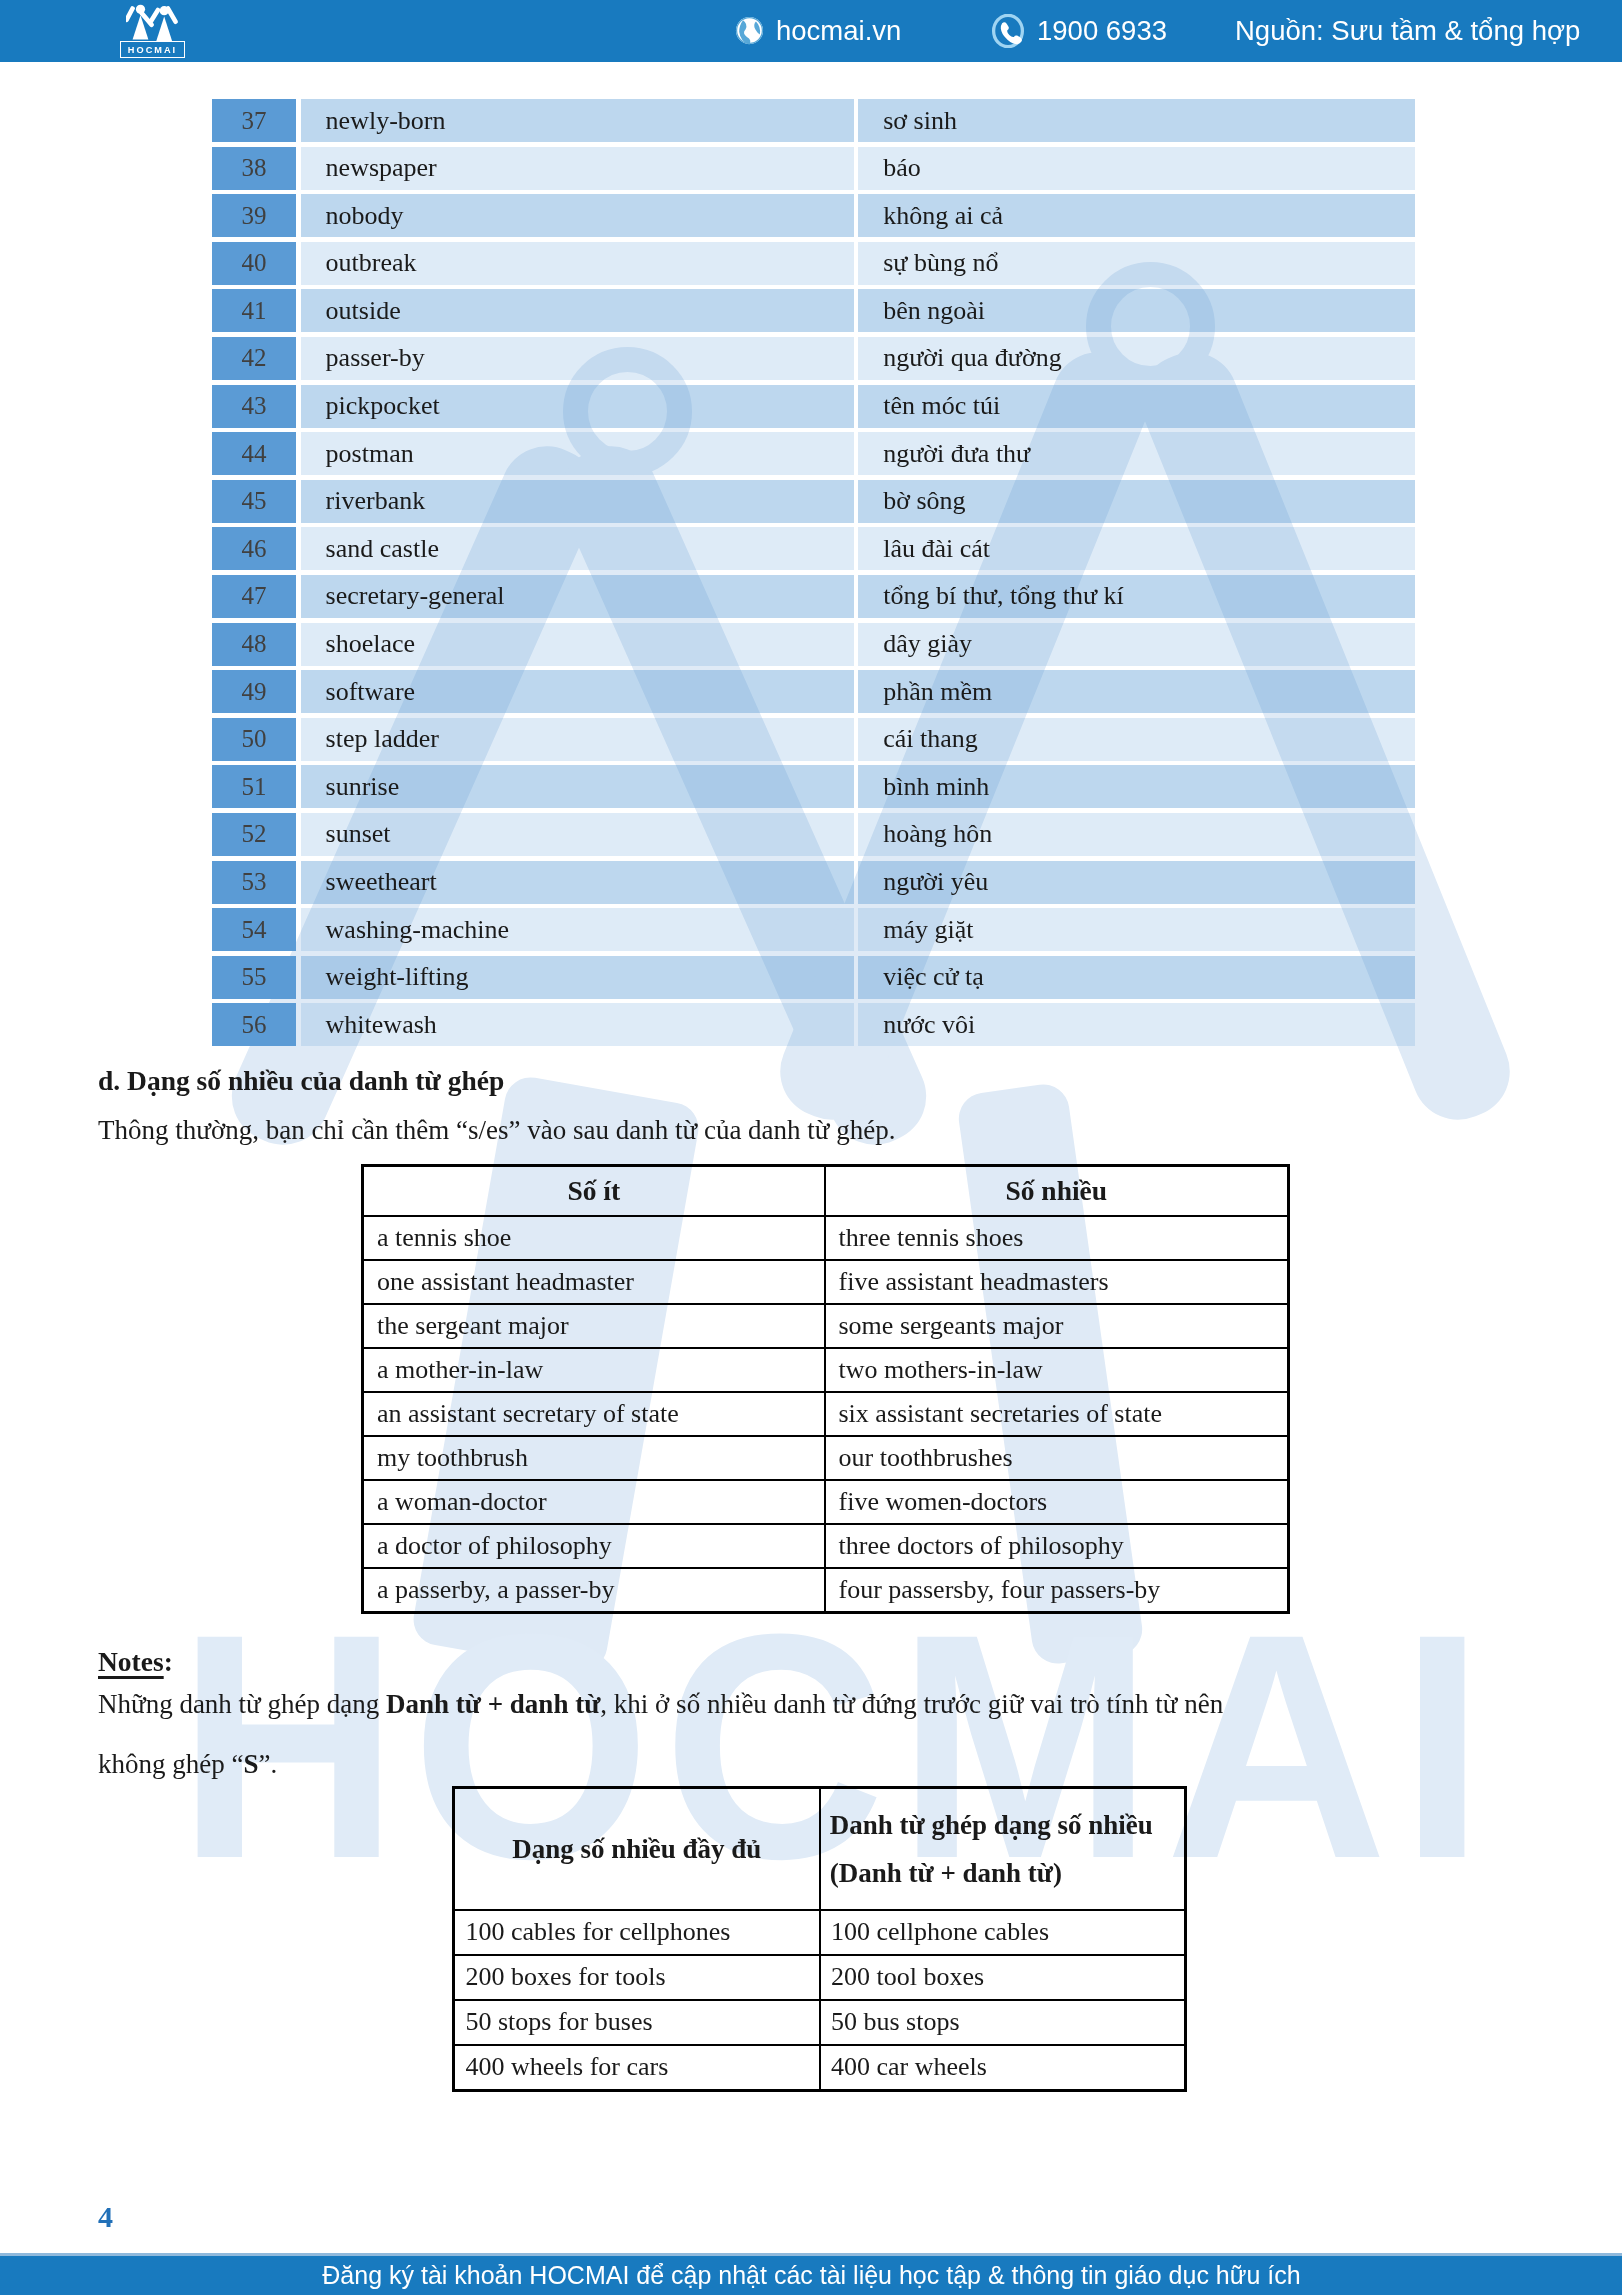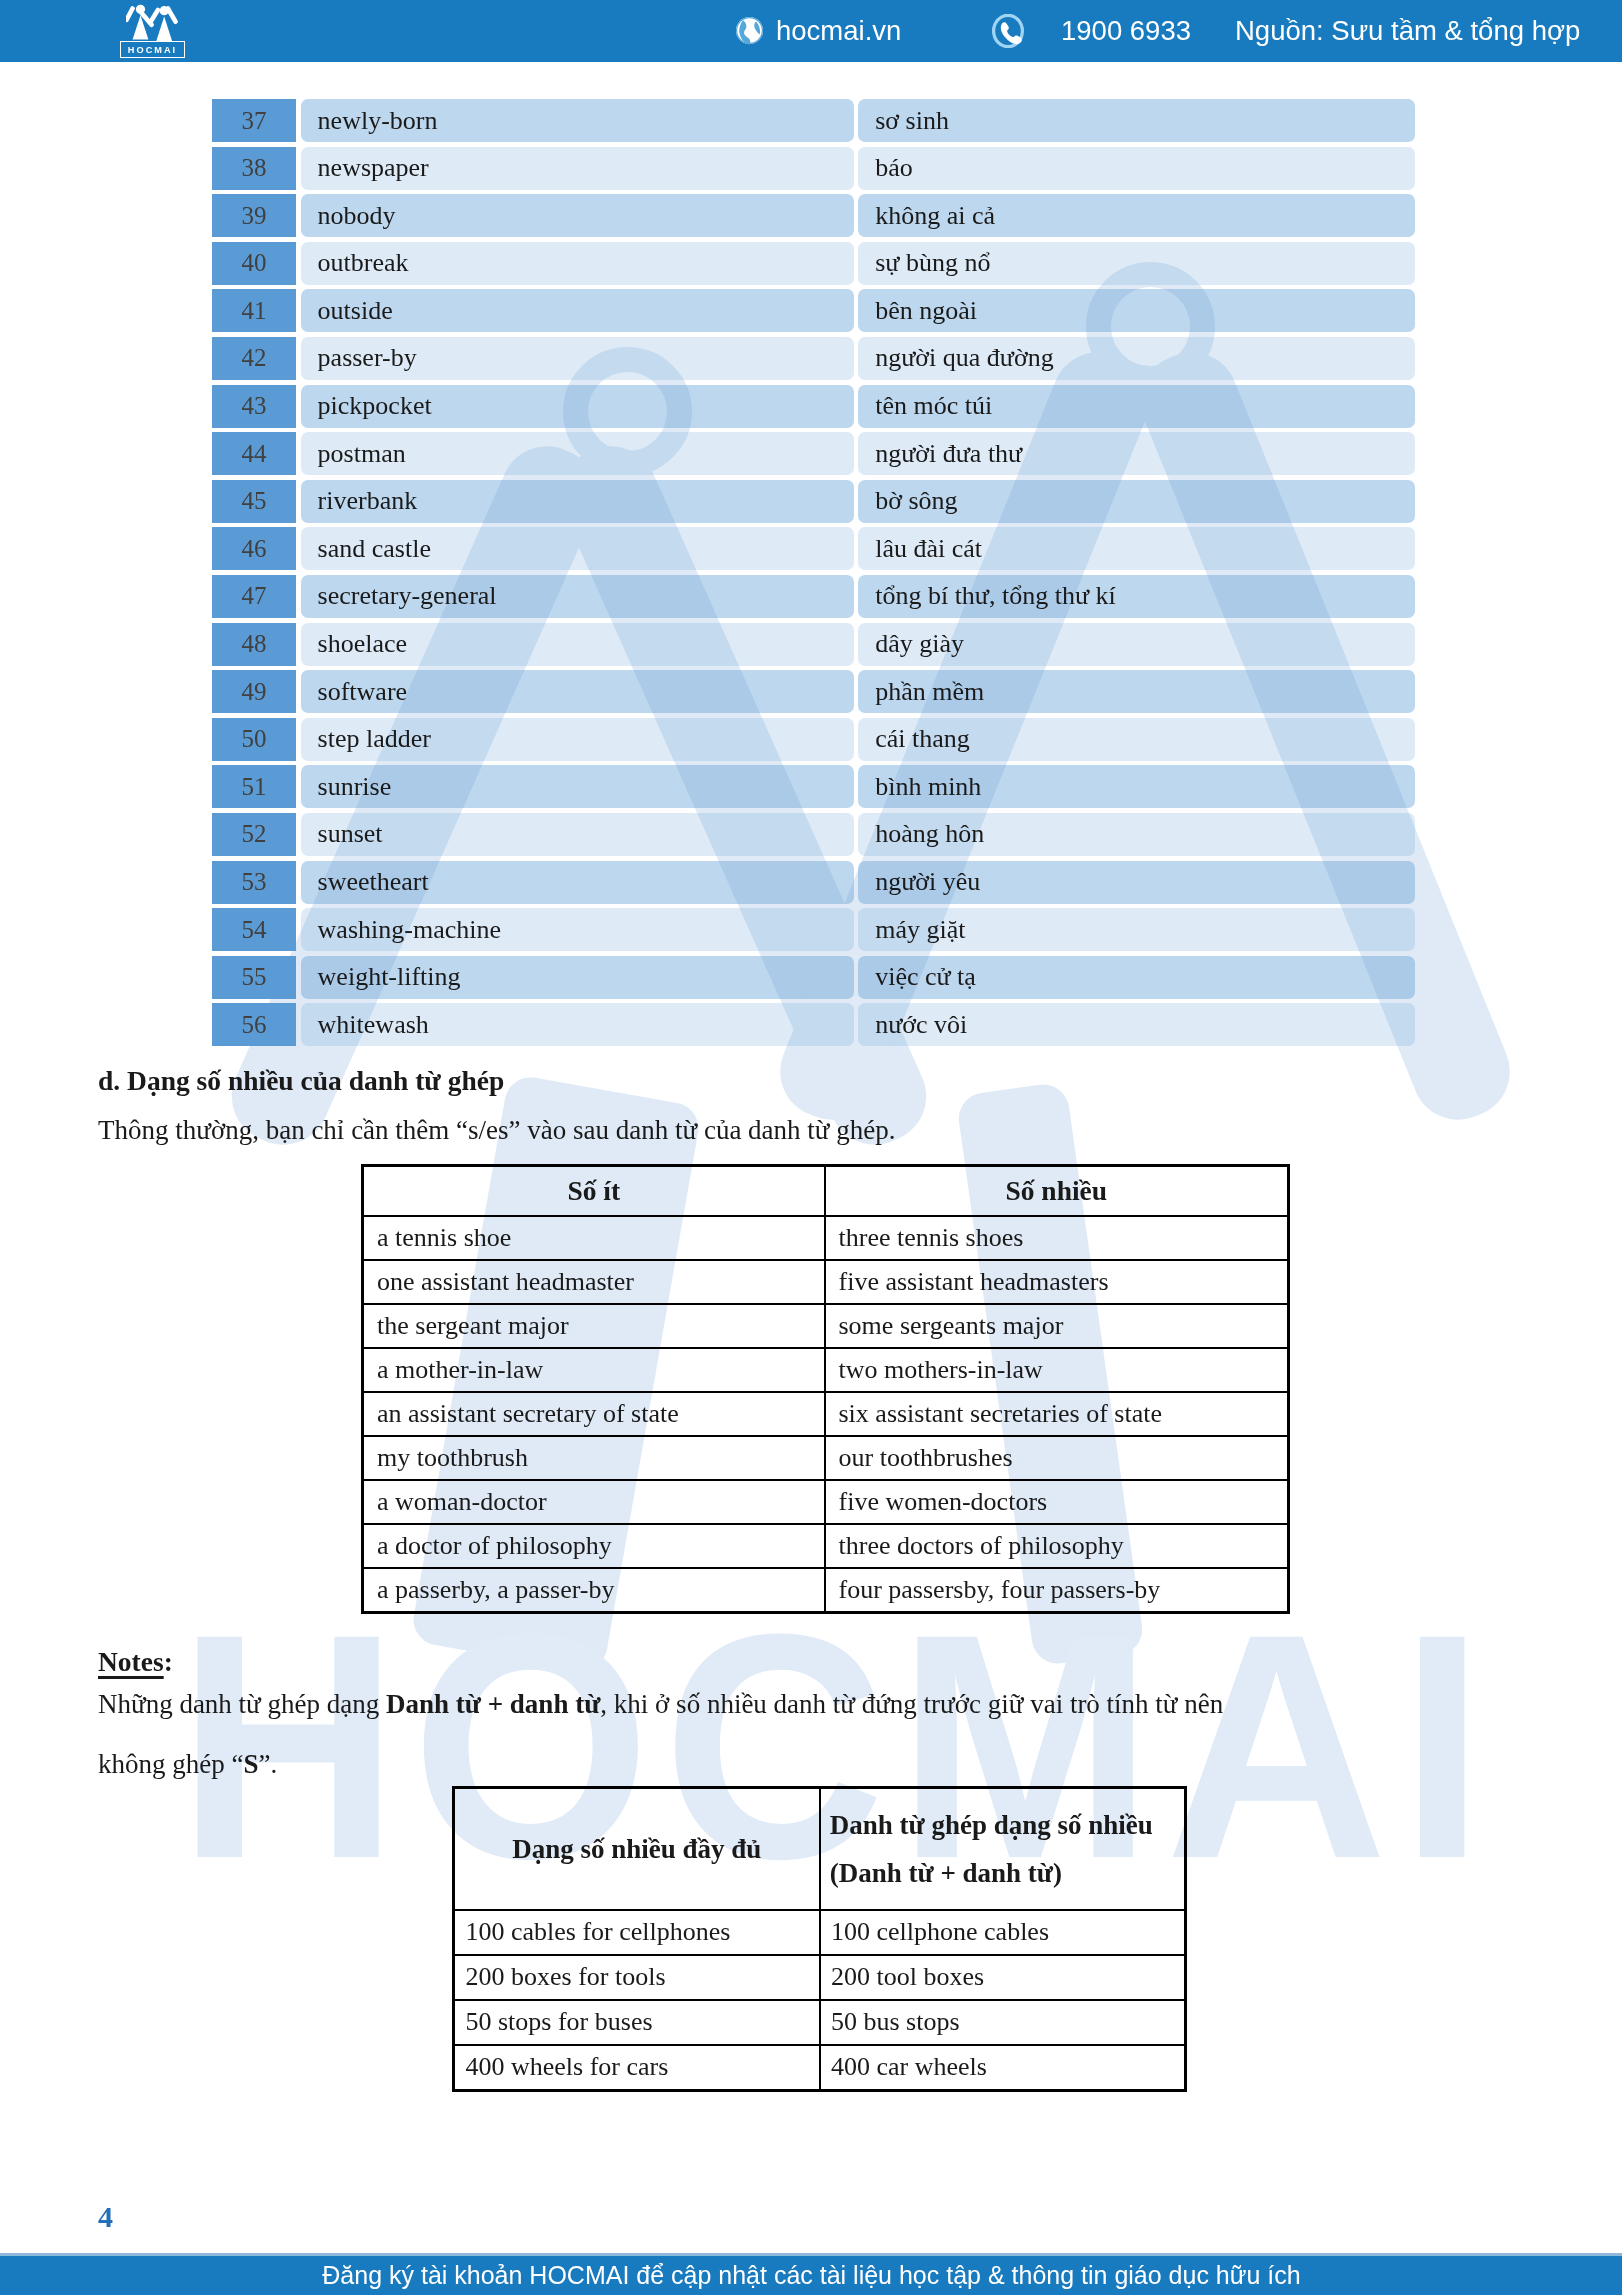--- a/index.html
+++ b/index.html
@@ -39,34 +39,34 @@
   .logo-icon{position:absolute;left:126px;top:3.9px;width:54px;height:37px;}
   .logo-box{
     position:absolute;left:120px;top:41px;width:63px;height:15px;
     border:1.3px solid #ffffff;display:flex;align-items:center;justify-content:center;
     font-size:9.2px;font-weight:bold;letter-spacing:2px;color:#ffffff;
   }
   .tagline{position:absolute;left:191px;top:0;height:62px;display:flex;align-items:center;font-size:27.5px;}
   .globe{position:absolute;left:734px;top:15px;width:31px;height:31px;}
   .site{position:absolute;left:776px;top:0;height:62px;display:flex;align-items:center;font-size:27.5px;}
   .phone-ic{position:absolute;left:991px;top:13.7px;width:34px;height:34px;}
-  .phone-num{position:absolute;left:1037px;top:0;height:62px;display:flex;align-items:center;font-size:27.5px;margin-left:24px;}
+  .phone-num{position:absolute;left:1037px;top:0;height:62px;display:flex;align-items:center;font-size:27.5px;}
   .source{position:absolute;left:1235px;top:0;height:62px;display:flex;align-items:center;font-size:27.5px;}
   
   .vocab{
     position:absolute;left:212px;top:99px;
     display:grid;grid-template-columns:84px 553px 557px;
     grid-auto-rows:43px;gap:4.6px;
   }
   .vrow{display:contents;}
   .vnum{
     background:#5b9bd5;color:#404040;display:flex;align-items:center;justify-content:center;
     font-size:25px;
   }
-  .vcell{display:flex;align-items:center;padding-left:17px;font-size:26px;border-radius:7px;}
+  .vcell{display:flex;align-items:center;padding-left:25px;font-size:26px;}
   .vrow:nth-child(odd) .vcell{background:rgba(91,155,213,0.40);}
   .vrow:nth-child(even) .vcell{background:rgba(91,155,213,0.20);}
   
   .sec-heading{position:absolute;left:98px;top:1065px;font-size:27.5px;font-weight:bold;}
   .sec-intro{position:absolute;left:98px;top:1115px;font-size:27px;}
   
   table.btab{border-collapse:collapse;background:transparent;}
   table.btab td, table.btab th{border:2px solid #000;}
   table.btab{border:3.3px solid #000;}
   

